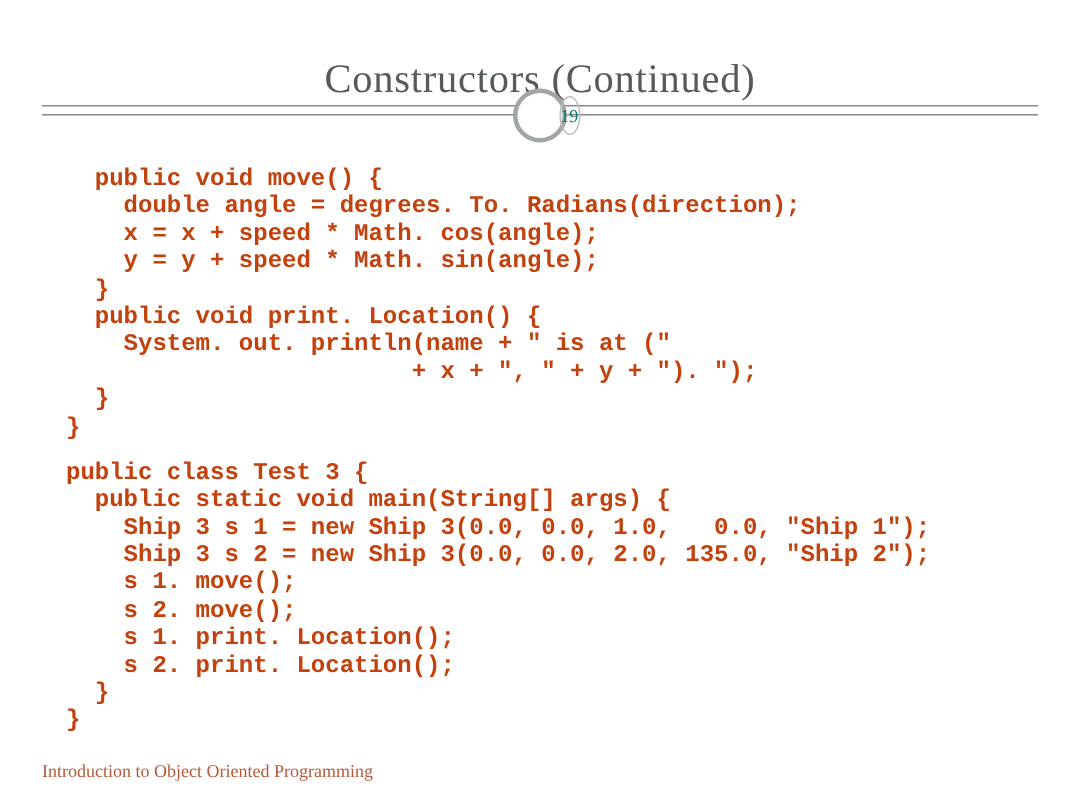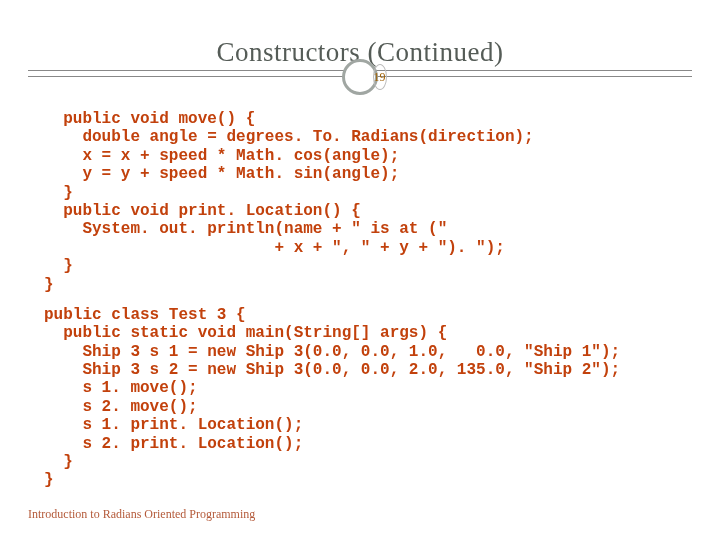--- a/index.html
+++ b/index.html
@@ -55,21 +55,21 @@
   }
   .badge-inner {
     width: 26px;
     height: 26px;
     border-radius: 50%;
     border: 1px solid #bbb;
     display: flex;
     align-items: center;
     justify-content: center;
     font-size: 12px;
-    color: #a16207;
+    color: #0f766e;
     margin-left: 39px;
   }
   .code-area {
     position: absolute;
     top: 110px;
     left: 44px;
     right: 44px;
   }
   .code-block {
     font-family: 'Courier New', Courier, monospace;
@@ -116,13 +116,13 @@
     Ship 3 s 1 = new Ship 3(0.0, 0.0, 1.0,   0.0, "Ship 1");
     Ship 3 s 2 = new Ship 3(0.0, 0.0, 2.0, 135.0, "Ship 2");
     s 1. move();
     s 2. move();
     s 1. print. Location();
     s 2. print. Location();
   }
 }</pre>
 </div>
 
-<div class="footer">Introduction to Radians Oriented Programming</div>
+<div class="footer">Introduction to Object Oriented Programming</div>
 
 </body></html>

